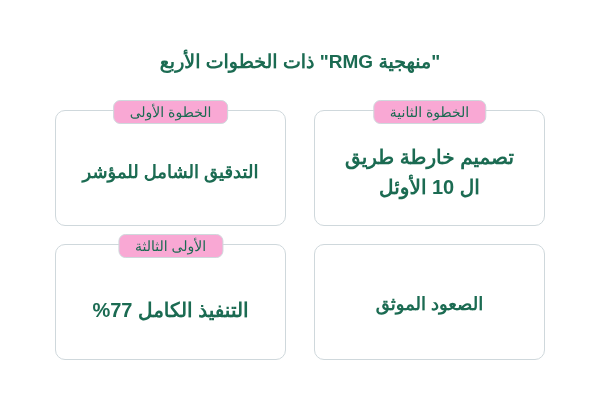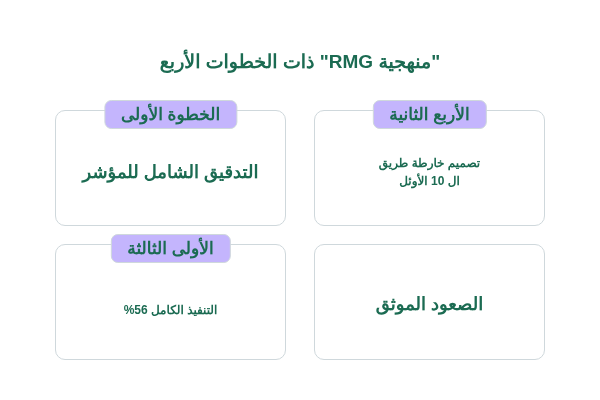--- a/index.html
+++ b/index.html
@@ -54,73 +54,73 @@
     display: flex;
     align-items: center;
     justify-content: center;
     padding: 22px 14px 14px 14px;
   }
   .card-badge {
     position: absolute;
     top: -11px;
     left: 50%;
     transform: translateX(-50%);
-    background: #c4b5fd;
+    background: #f9a8d4;
     border: 1px solid #cfd8dc;
     border-radius: 7px;
     padding: 3px 16px;
-    font-size: 17px;
-    font-weight: bold;
+    font-size: 14px;
+    font-weight: normal;
     color: #1b6b52;
     white-space: nowrap;
     direction: rtl;
   }
   .card-body {
     font-size: 18px;
     font-weight: bold;
     color: #1b6b52;
     text-align: center;
     line-height: 1.5;
     direction: rtl;
     white-space: pre-line;
   }
   .card.step-1 .card-body,
   .card.step-3 .card-body {
-    font-size: 12px;
+    font-size: 20px;
   }
   .card.step-4 .card-body {
     margin-top: -4px;
   }
   .card.step-3 .card-body {
     margin-top: 8px;
   }
 </style>
 </head>
 <body>
 
 <div class="canvas">
 
   <div class="title">"منهجية RMG" ذات الخطوات الأربع</div>
 
   <div class="grid">
 
     <div class="card step-1">
-      <div class="card-badge">الأربع الثانية</div>
+      <div class="card-badge">الخطوة الثانية</div>
       <div class="card-body">تصميم خارطة طريق
 ال 10 الأوئل</div>
     </div>
 
     <div class="card step-2">
       <div class="card-badge">الخطوة الأولى</div>
       <div class="card-body">التدقيق الشامل للمؤشر</div>
     </div>
 
     <div class="card step-4">
       <div class="card-body">الصعود الموثق</div>
     </div>
 
     <div class="card step-3">
       <div class="card-badge">الأولى الثالثة</div>
-      <div class="card-body">التنفيذ الكامل 56%</div>
+      <div class="card-body">التنفيذ الكامل 77%</div>
     </div>
 
   </div>
 </div>
 
 </body></html>

